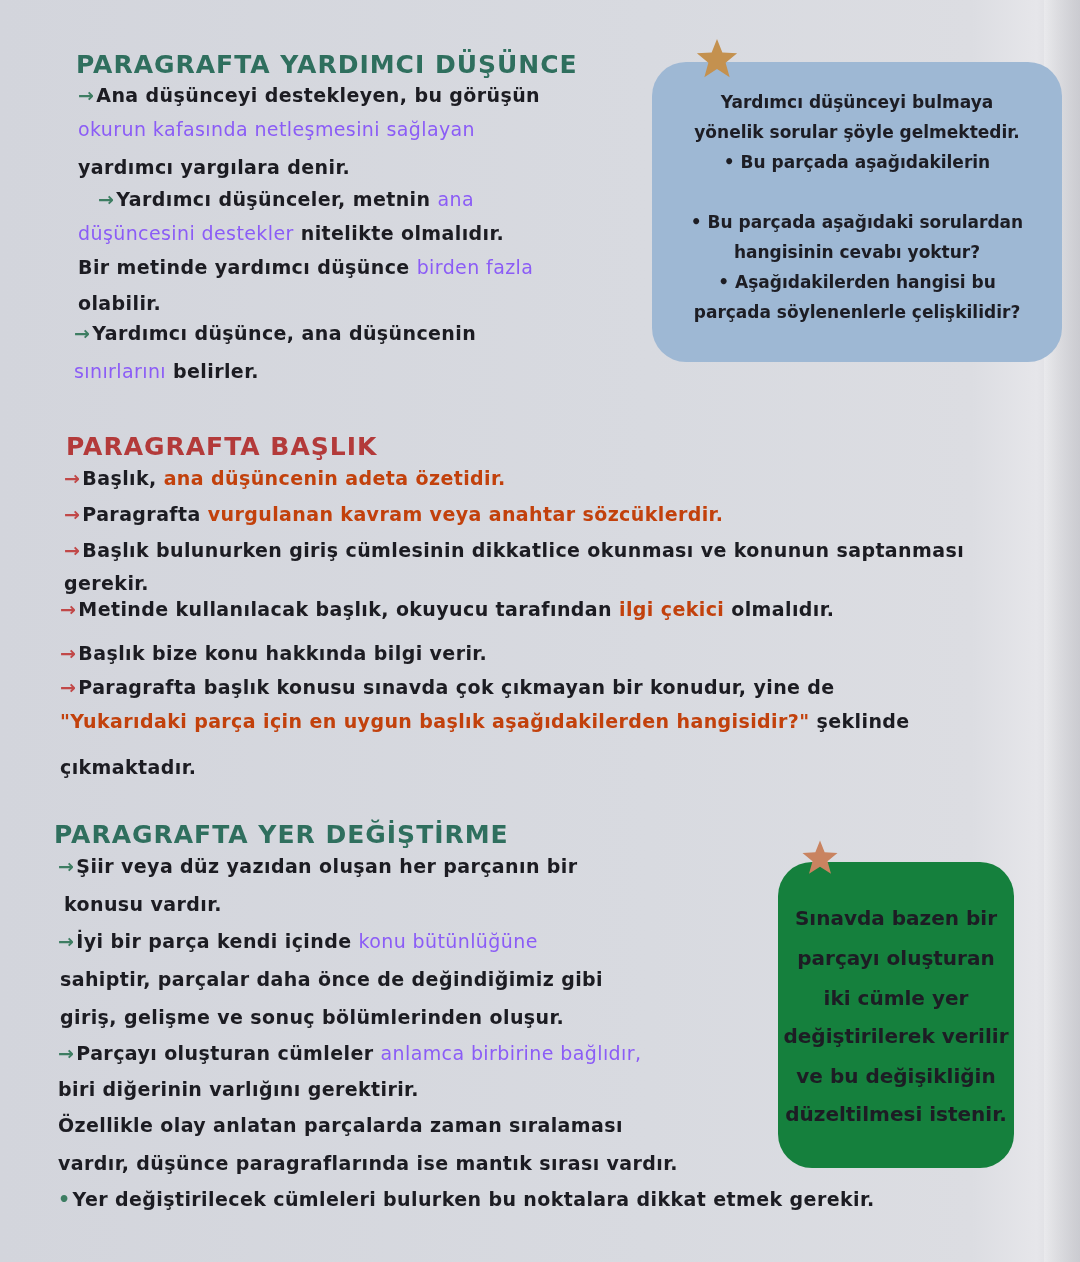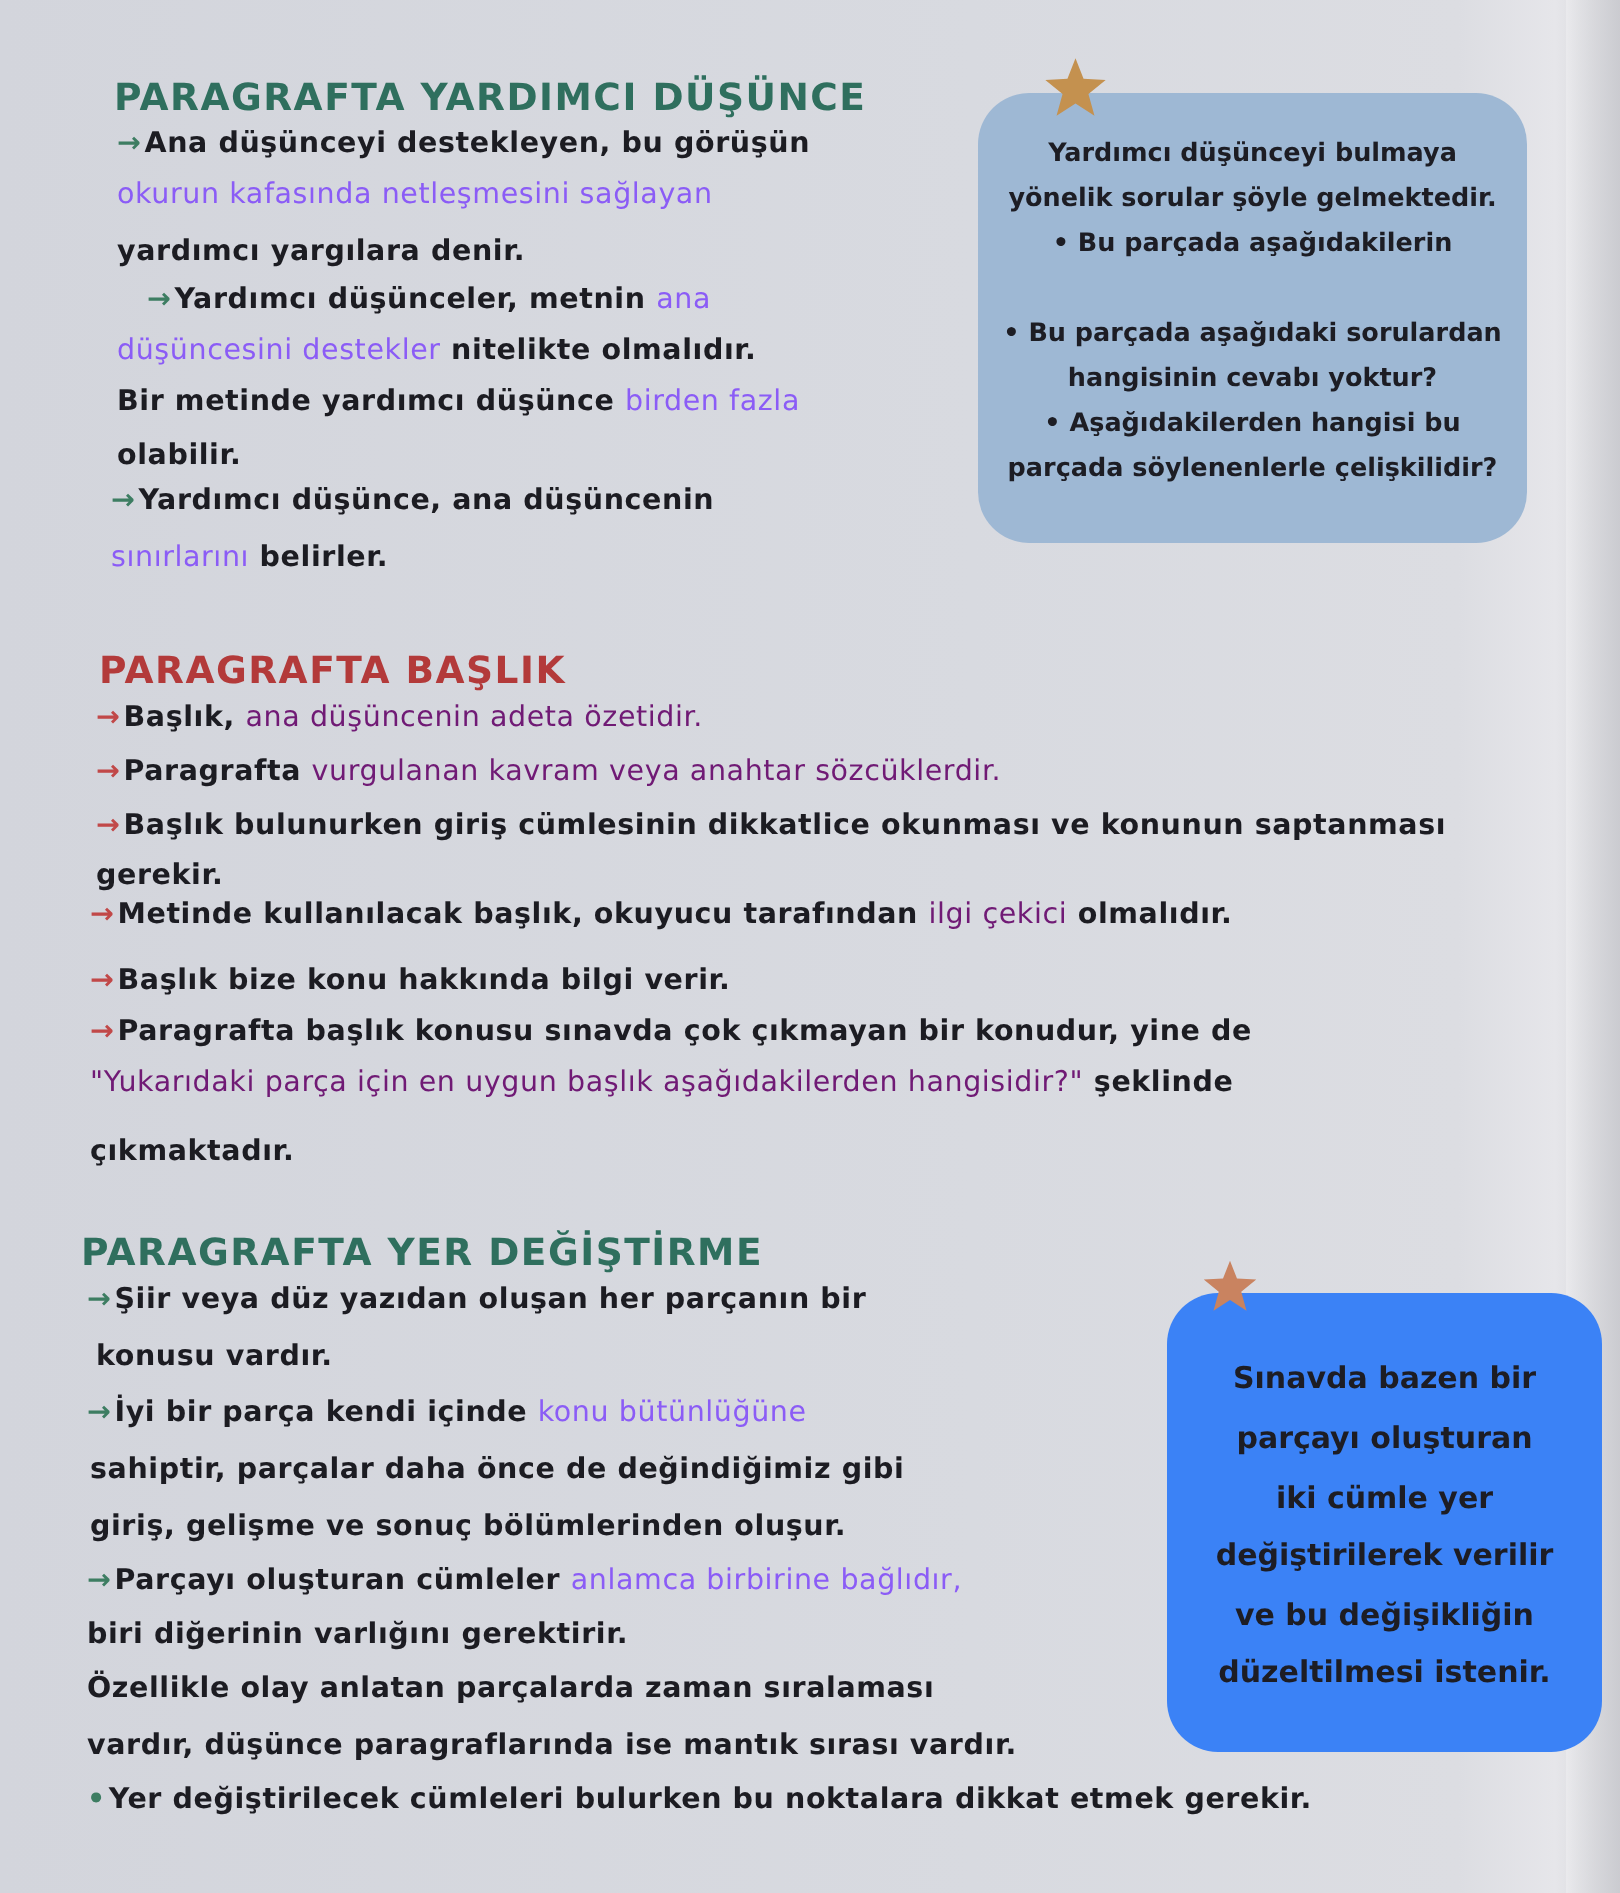--- a/index.html
+++ b/index.html
@@ -15,29 +15,29 @@
     position:absolute; font-family:"DejaVu Sans", sans-serif; font-weight:bold;
     font-size:25px; letter-spacing:1px; margin:0;
   }
   .h-green { color:#2f6f5e; }
   .h-red { color:#b33a3a; }
   .line {
     position:absolute; font-size:19px; font-weight:bold; white-space:nowrap;
     letter-spacing:0.4px; color:#1c1c22;
   }
   .g { color:#8b5cf6; font-weight:normal; }
-  .r { color:#701a75; font-weight:normal;margin-top:10px; }
+  .r { color:#c2410c; font-weight:bold;margin-top:10px; }
   .arrow { font-weight:bold; margin-right:2px; }
   .arrow.green { color:#3d7d62; }
   .arrow.red { color:#c14848; }
   .box {
     position:absolute; border-radius:34px;
   }
-  .box-blue { left:652px; top:62px; width:366px; height:300px; background:#9eb8d4; }
-  .box-pink { left:778px; top:862px; width:290px; height:306px; background:#3b82f6; }
+  .box-blue { left:652px; top:62px; width:366px; height:300px; background:#9eb8d4;padding-left:44px; }
+  .box-pink { left:778px; top:862px; width:236px; height:306px; background:#15803d; }
   .box-line { position:absolute; left:0; right:0; text-align:center; font-size:17px; font-weight:bold; white-space:nowrap; color:#1d1d24; }
   .box-pink .box-line { font-size:20px; }
   .star { position:absolute; width:46px; height:46px; }
 </style>
 </head>
 <body>
 
 <div class="page-edge"></div>
 
 <div>

